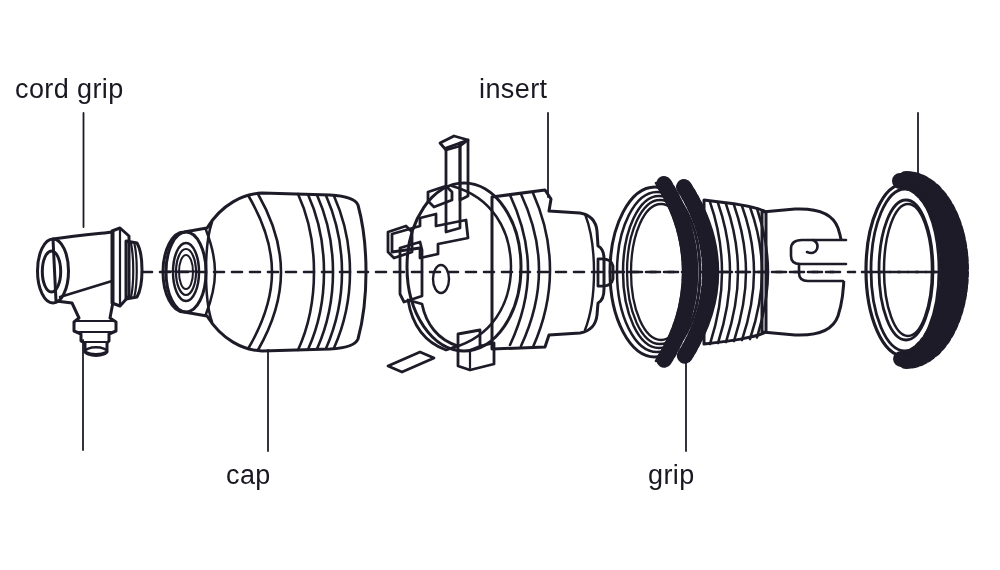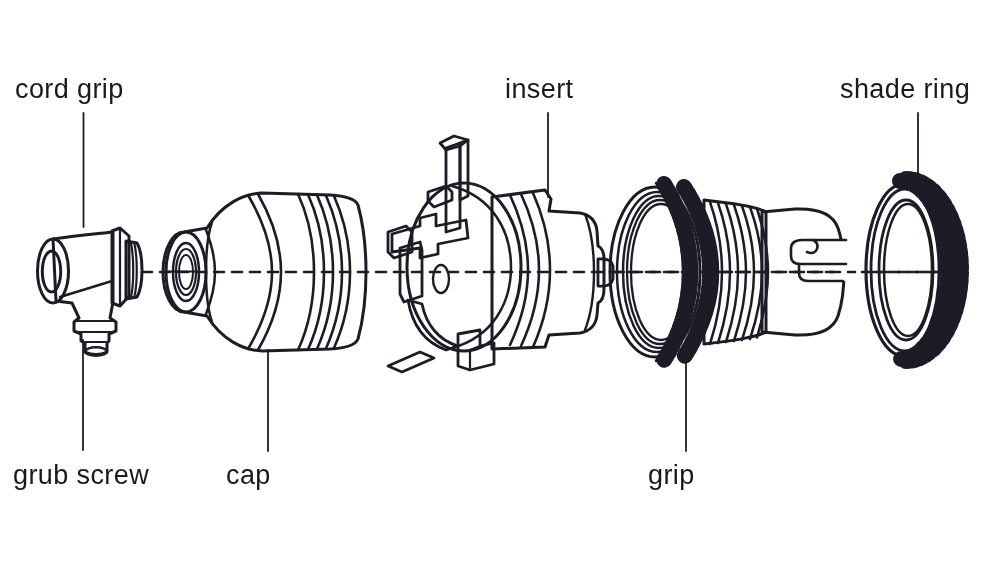--- a/index.html
+++ b/index.html
@@ -163,18 +163,16 @@
       <ellipse stroke-width="2.5" cx="908" cy="270" rx="24" ry="66"></ellipse>
     </g>
 
     <g stroke-width="2.6" stroke-dasharray="10 8">
       <line x1="614" y1="272" x2="855" y2="272"></line>
       <line x1="872" y1="272" x2="966" y2="272"></line>
     </g>
   </svg>
 
   <div class="lbl" style="left:15px;top:73px">cord grip</div>
-  <div class="lbl" style="left:505px;top:73px">insert</div>
-  <div class="lbl" style="left:840px;top:73px">shade ring</div>
-  <div class="lbl" style="left:13px;top:459px">grub screw</div>
+  <div class="lbl" style="left:479px;top:73px">insert</div>
   <div class="lbl" style="left:226px;top:459px">cap</div>
   <div class="lbl" style="left:648px;top:459px">grip</div>
 </div>
 
 </body></html>

